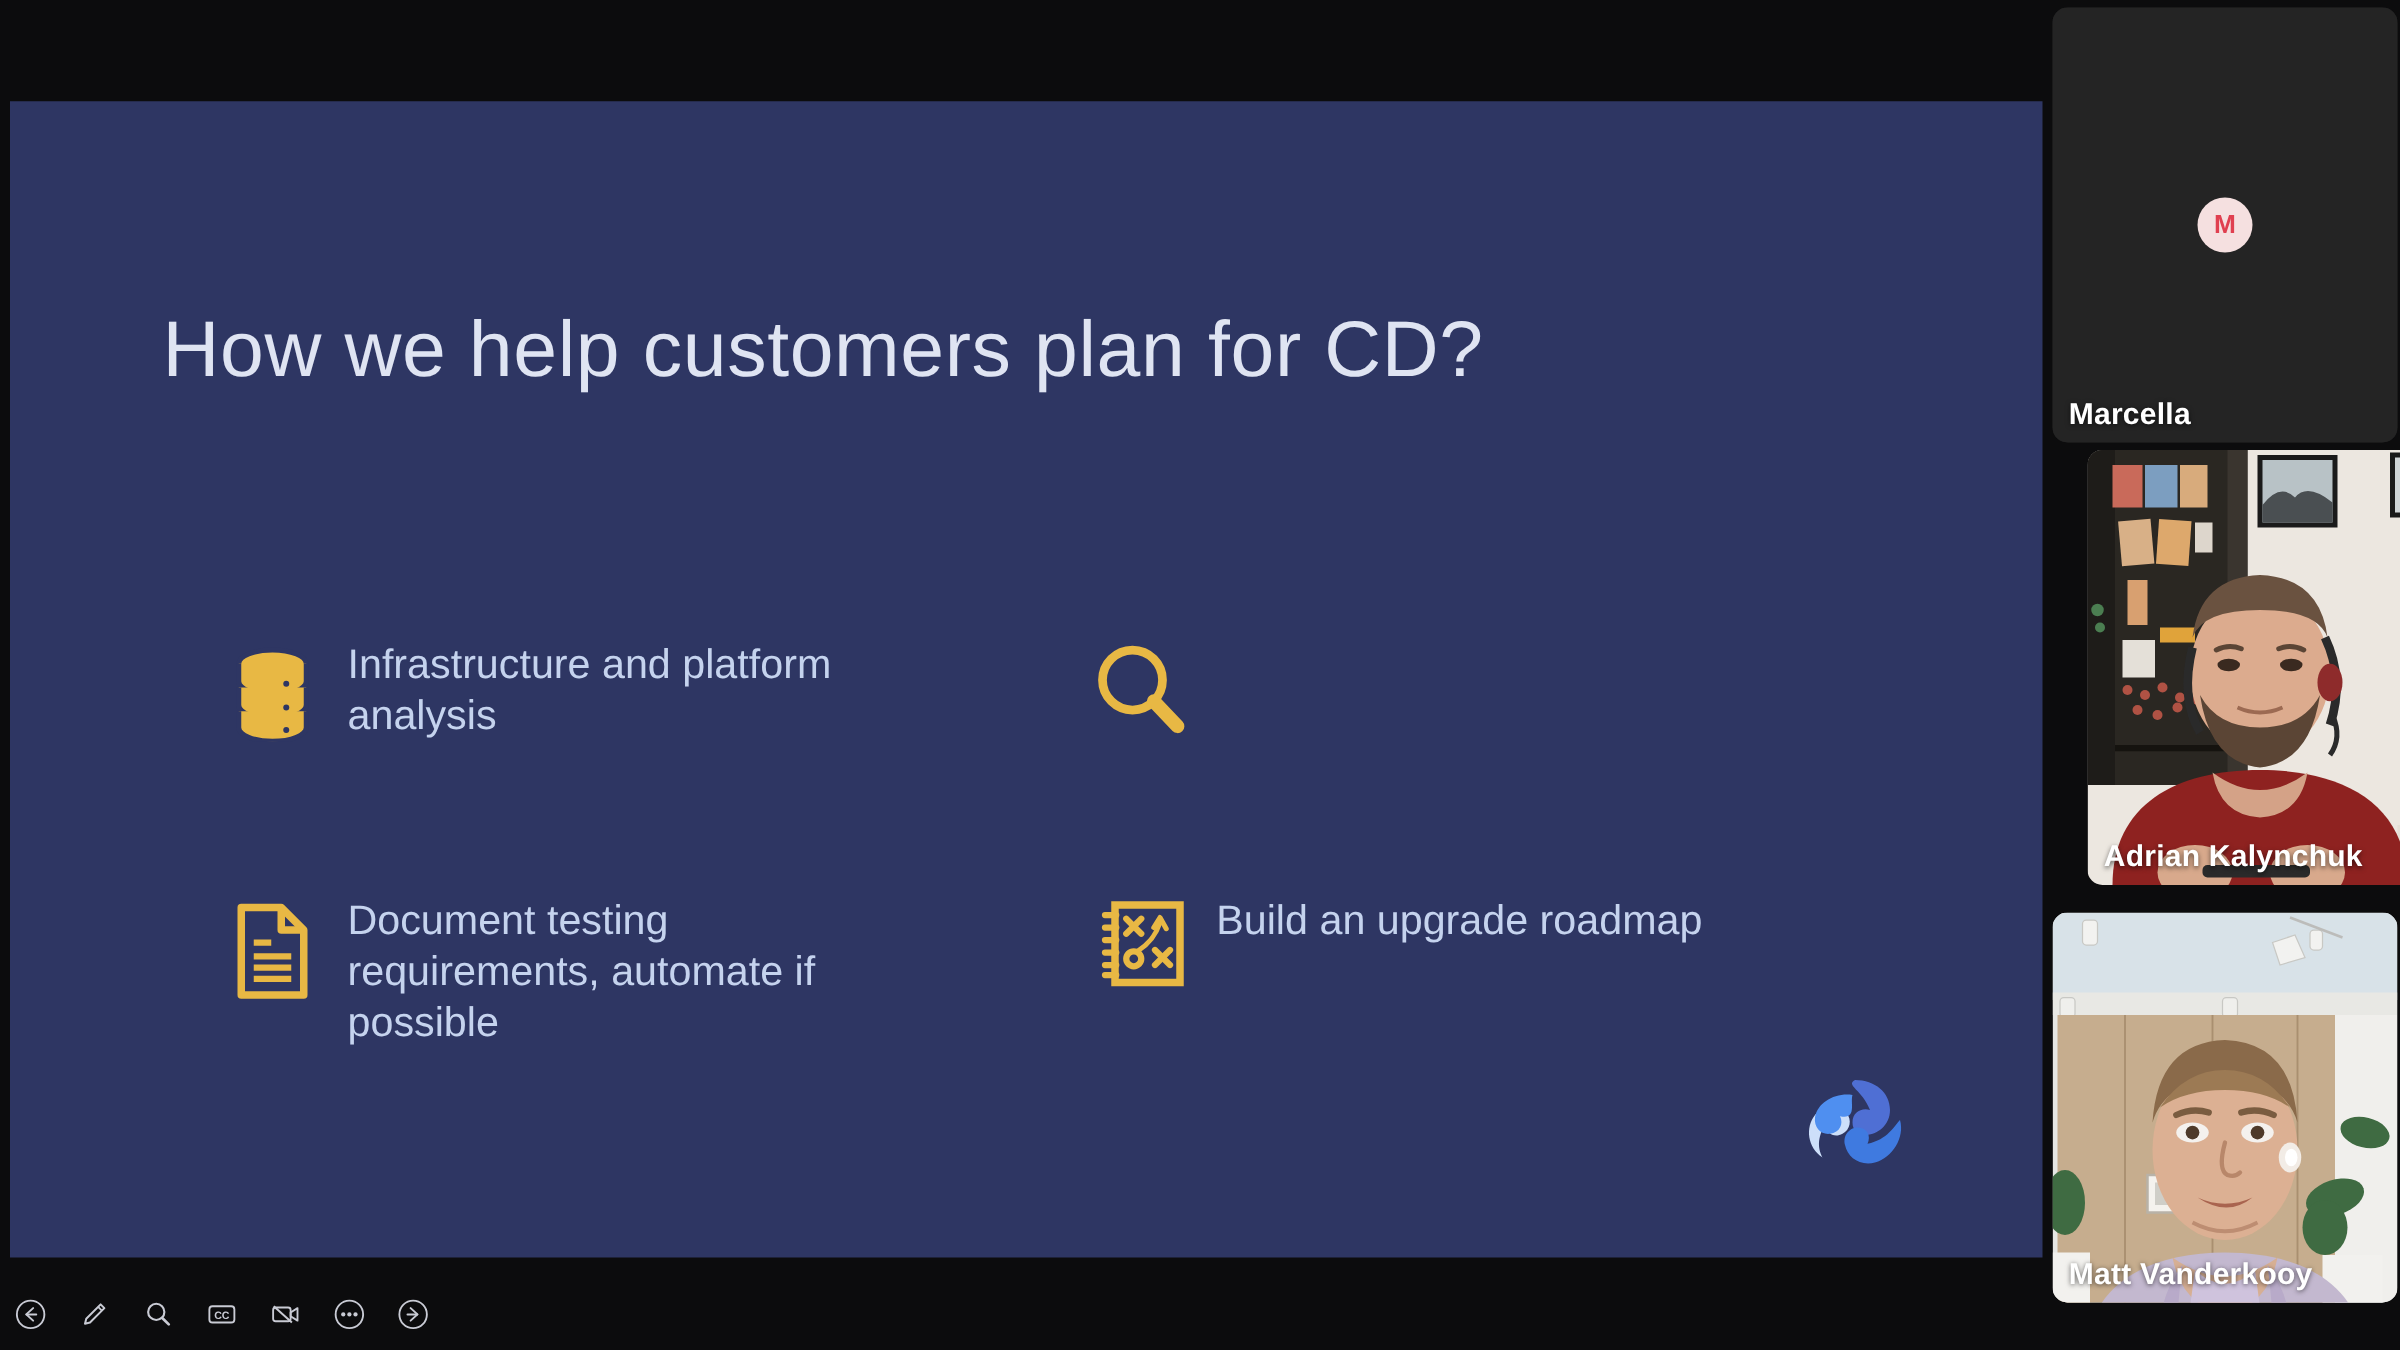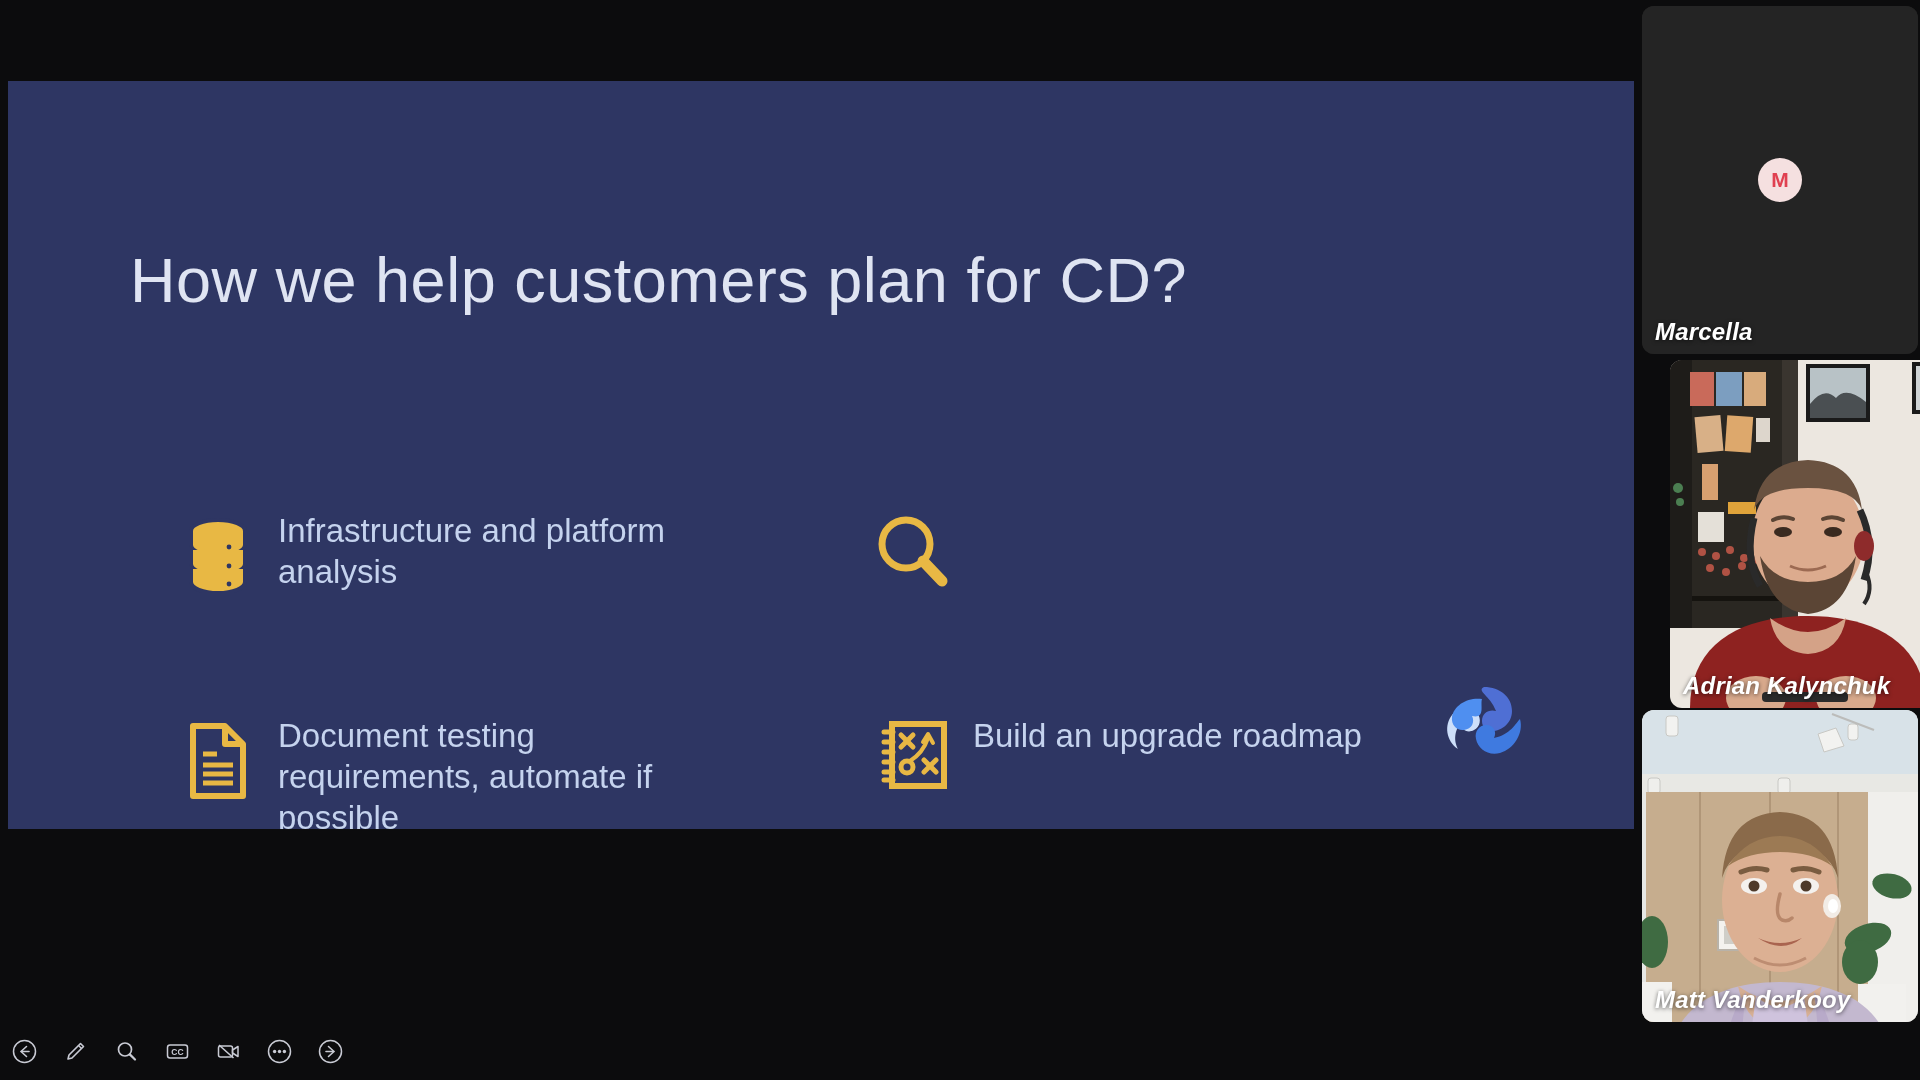--- a/index.html
+++ b/index.html
@@ -6,21 +6,21 @@
   html,body{
     width:1920px; height:1080px; overflow:hidden;
     background:#0c0c0d;
     font-family:"Liberation Sans", sans-serif;
   }
   #app{ position:relative; width:1920px; height:1080px; background:#0c0c0d; }
 
   
   .stage{ position:absolute; left:0; top:0; width:1640px; height:1080px; background:#0c0c0d; }
   .slide{
-    position:absolute; left:8px; top:81px; width:1626px; height:748px;
+    position:absolute; left:8px; top:81px; width:1626px; height:925px;
     background:#2e3663; overflow:hidden;
   }
   .slide-bg{ position:absolute; inset:0; opacity:.55; }
 
   .slide-title{
     position:absolute; left:122px; top:163px;
     font-size:63px; font-weight:400; letter-spacing:.5px;
     color:#dfe4f2; white-space:nowrap;
   }
 
@@ -56,26 +56,26 @@
   .tb-btn svg{ display:block; }
 
   
   .rail{ position:absolute; right:0; top:0; width:280px; height:1080px; background:#0c0c0d; padding:6px 0px 0 0; }
   .tile{
     position:absolute; left:2px; width:276px;
     border-radius:12px; overflow:hidden; background:#222;
   }
   .tile.t1{ top:6px;   height:348px; }
   .tile.t2{ top:360px; height:348px;margin-left:28px; }
-  .tile.t3{ top:710px; height:312px; }
+  .tile.t3{ top:730px; height:312px; }
   .tile .scene{ position:absolute; inset:0; }
   .name{
     position:absolute; left:13px; bottom:8px;
     font-size:24px; font-weight:700; color:#fff; letter-spacing:.2px;
-    text-shadow:0 1px 4px rgba(0,0,0,.6); z-index:4; white-space:nowrap;font-style:italic;
+    text-shadow:0 1px 4px rgba(0,0,0,.6); z-index:4; white-space:nowrap;
   }
   .avatar{
     position:absolute; left:50%; top:50%; transform:translate(-50%,-50%);
     width:44px; height:44px; border-radius:50%;
     display:flex; align-items:center; justify-content:center;
     font-size:21px; font-weight:700;
   }
 </style>
 </head>
 <body>

